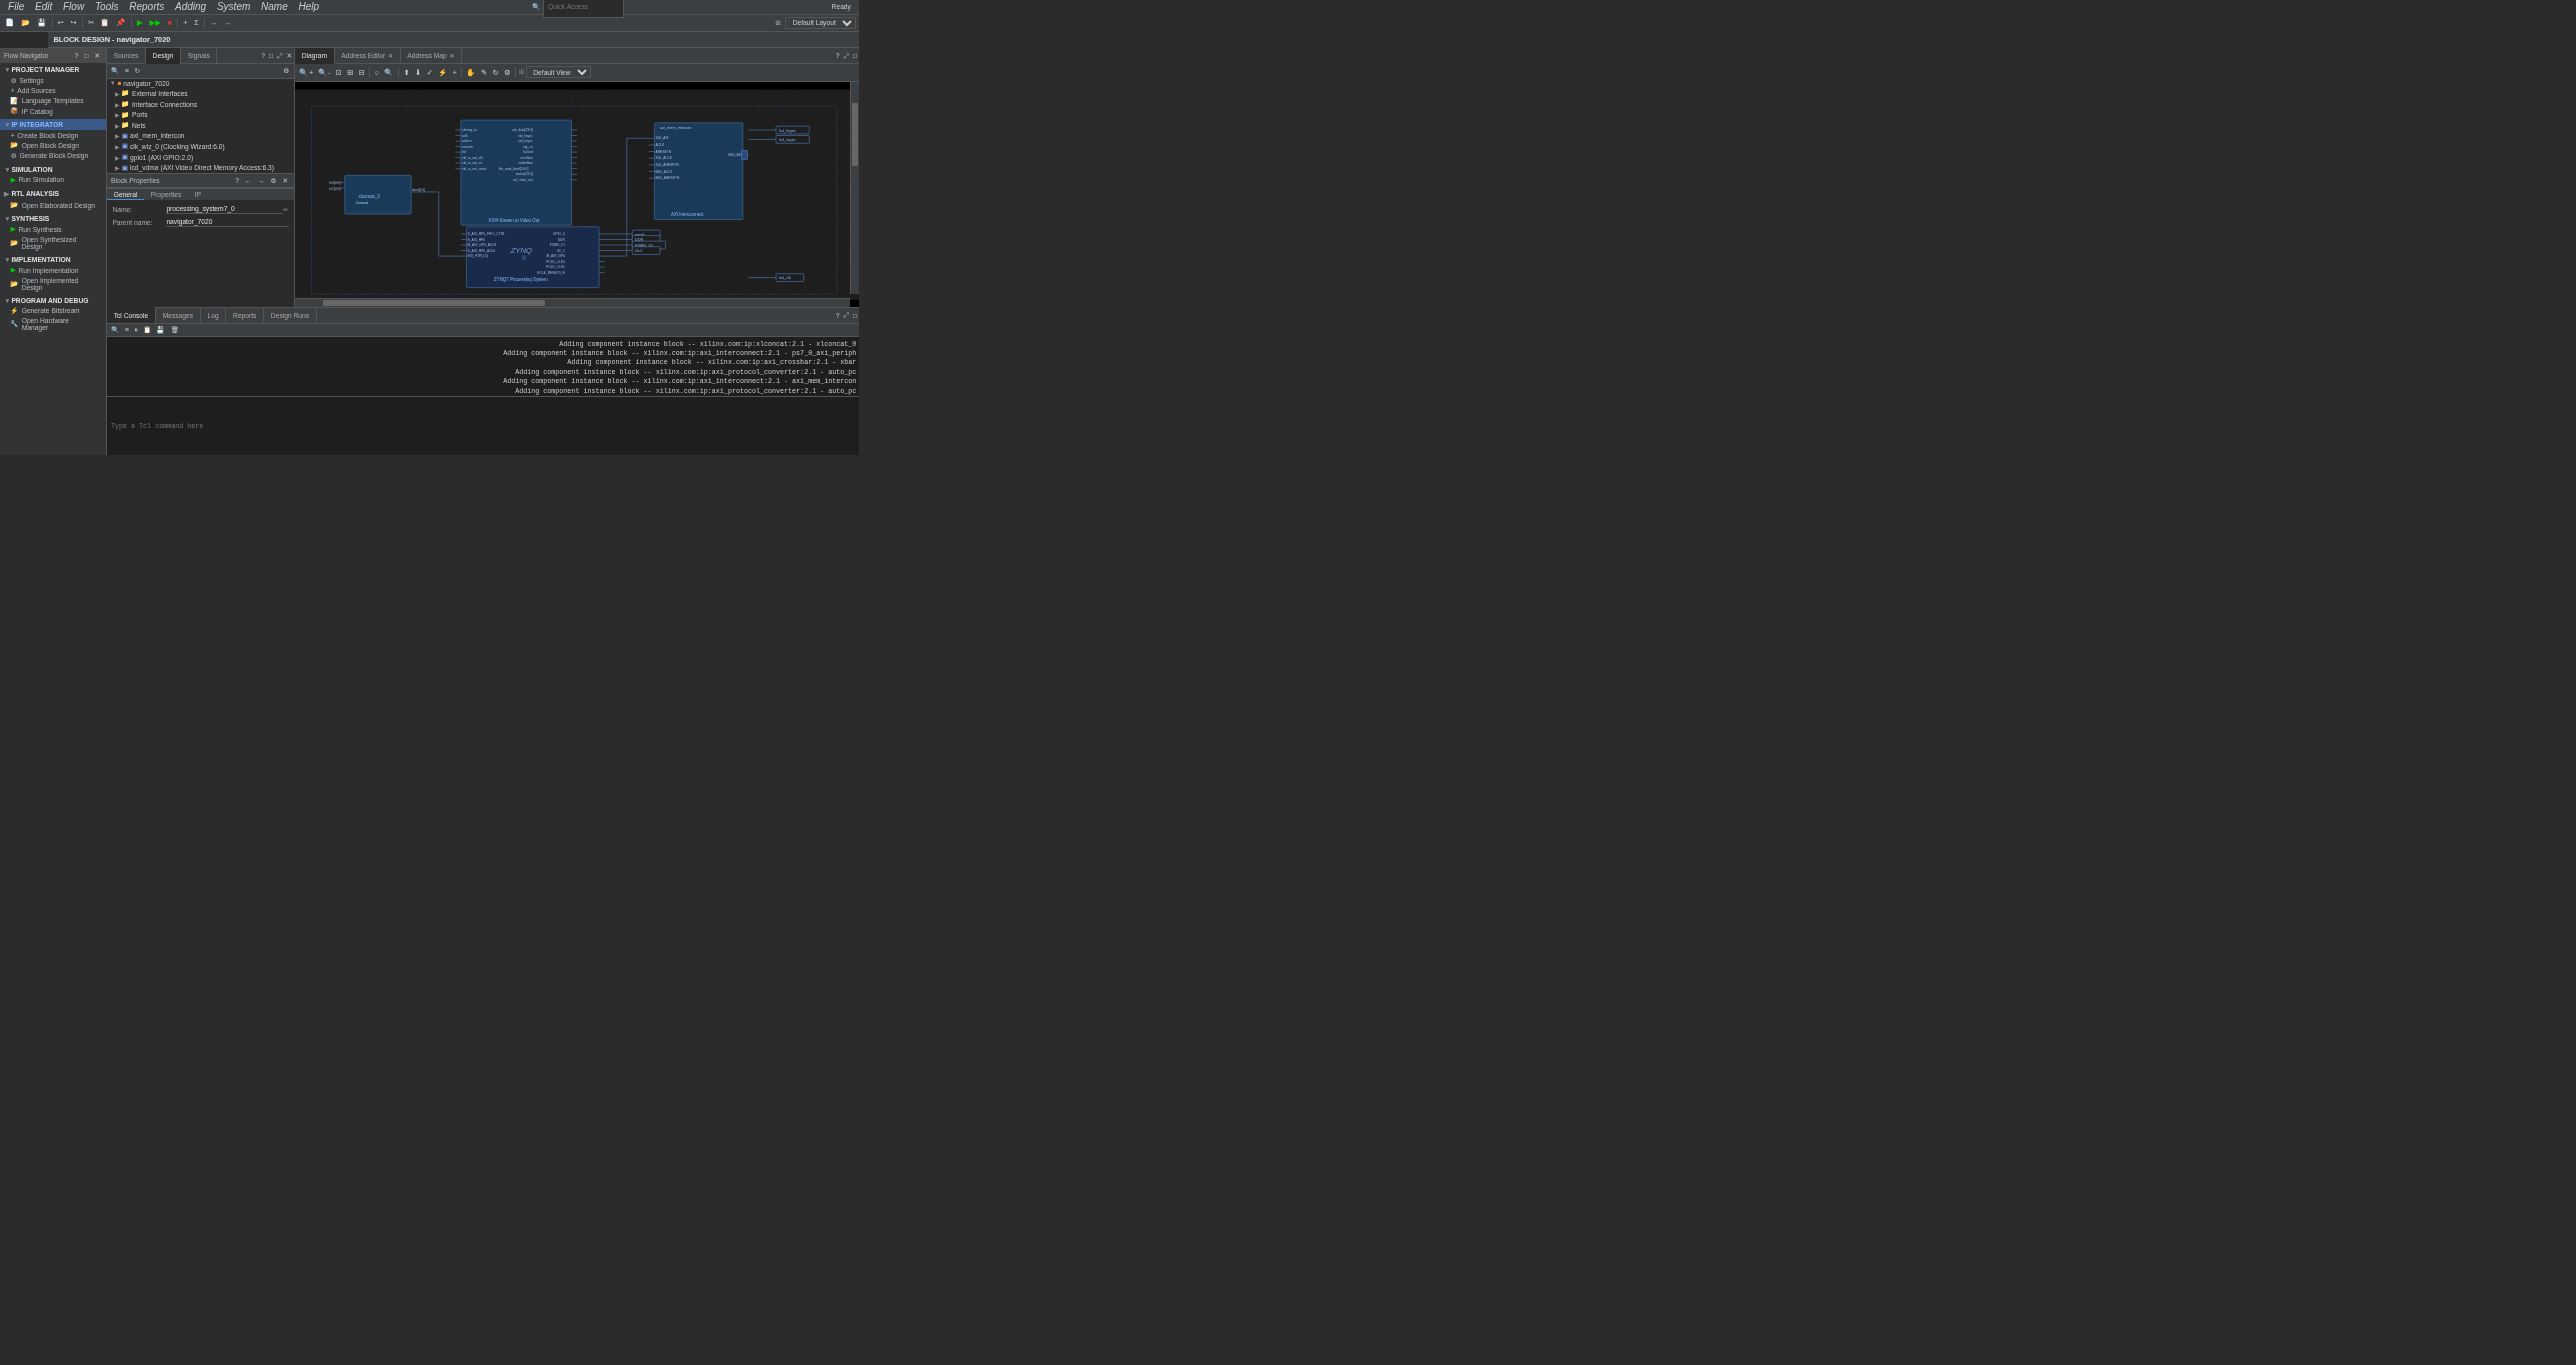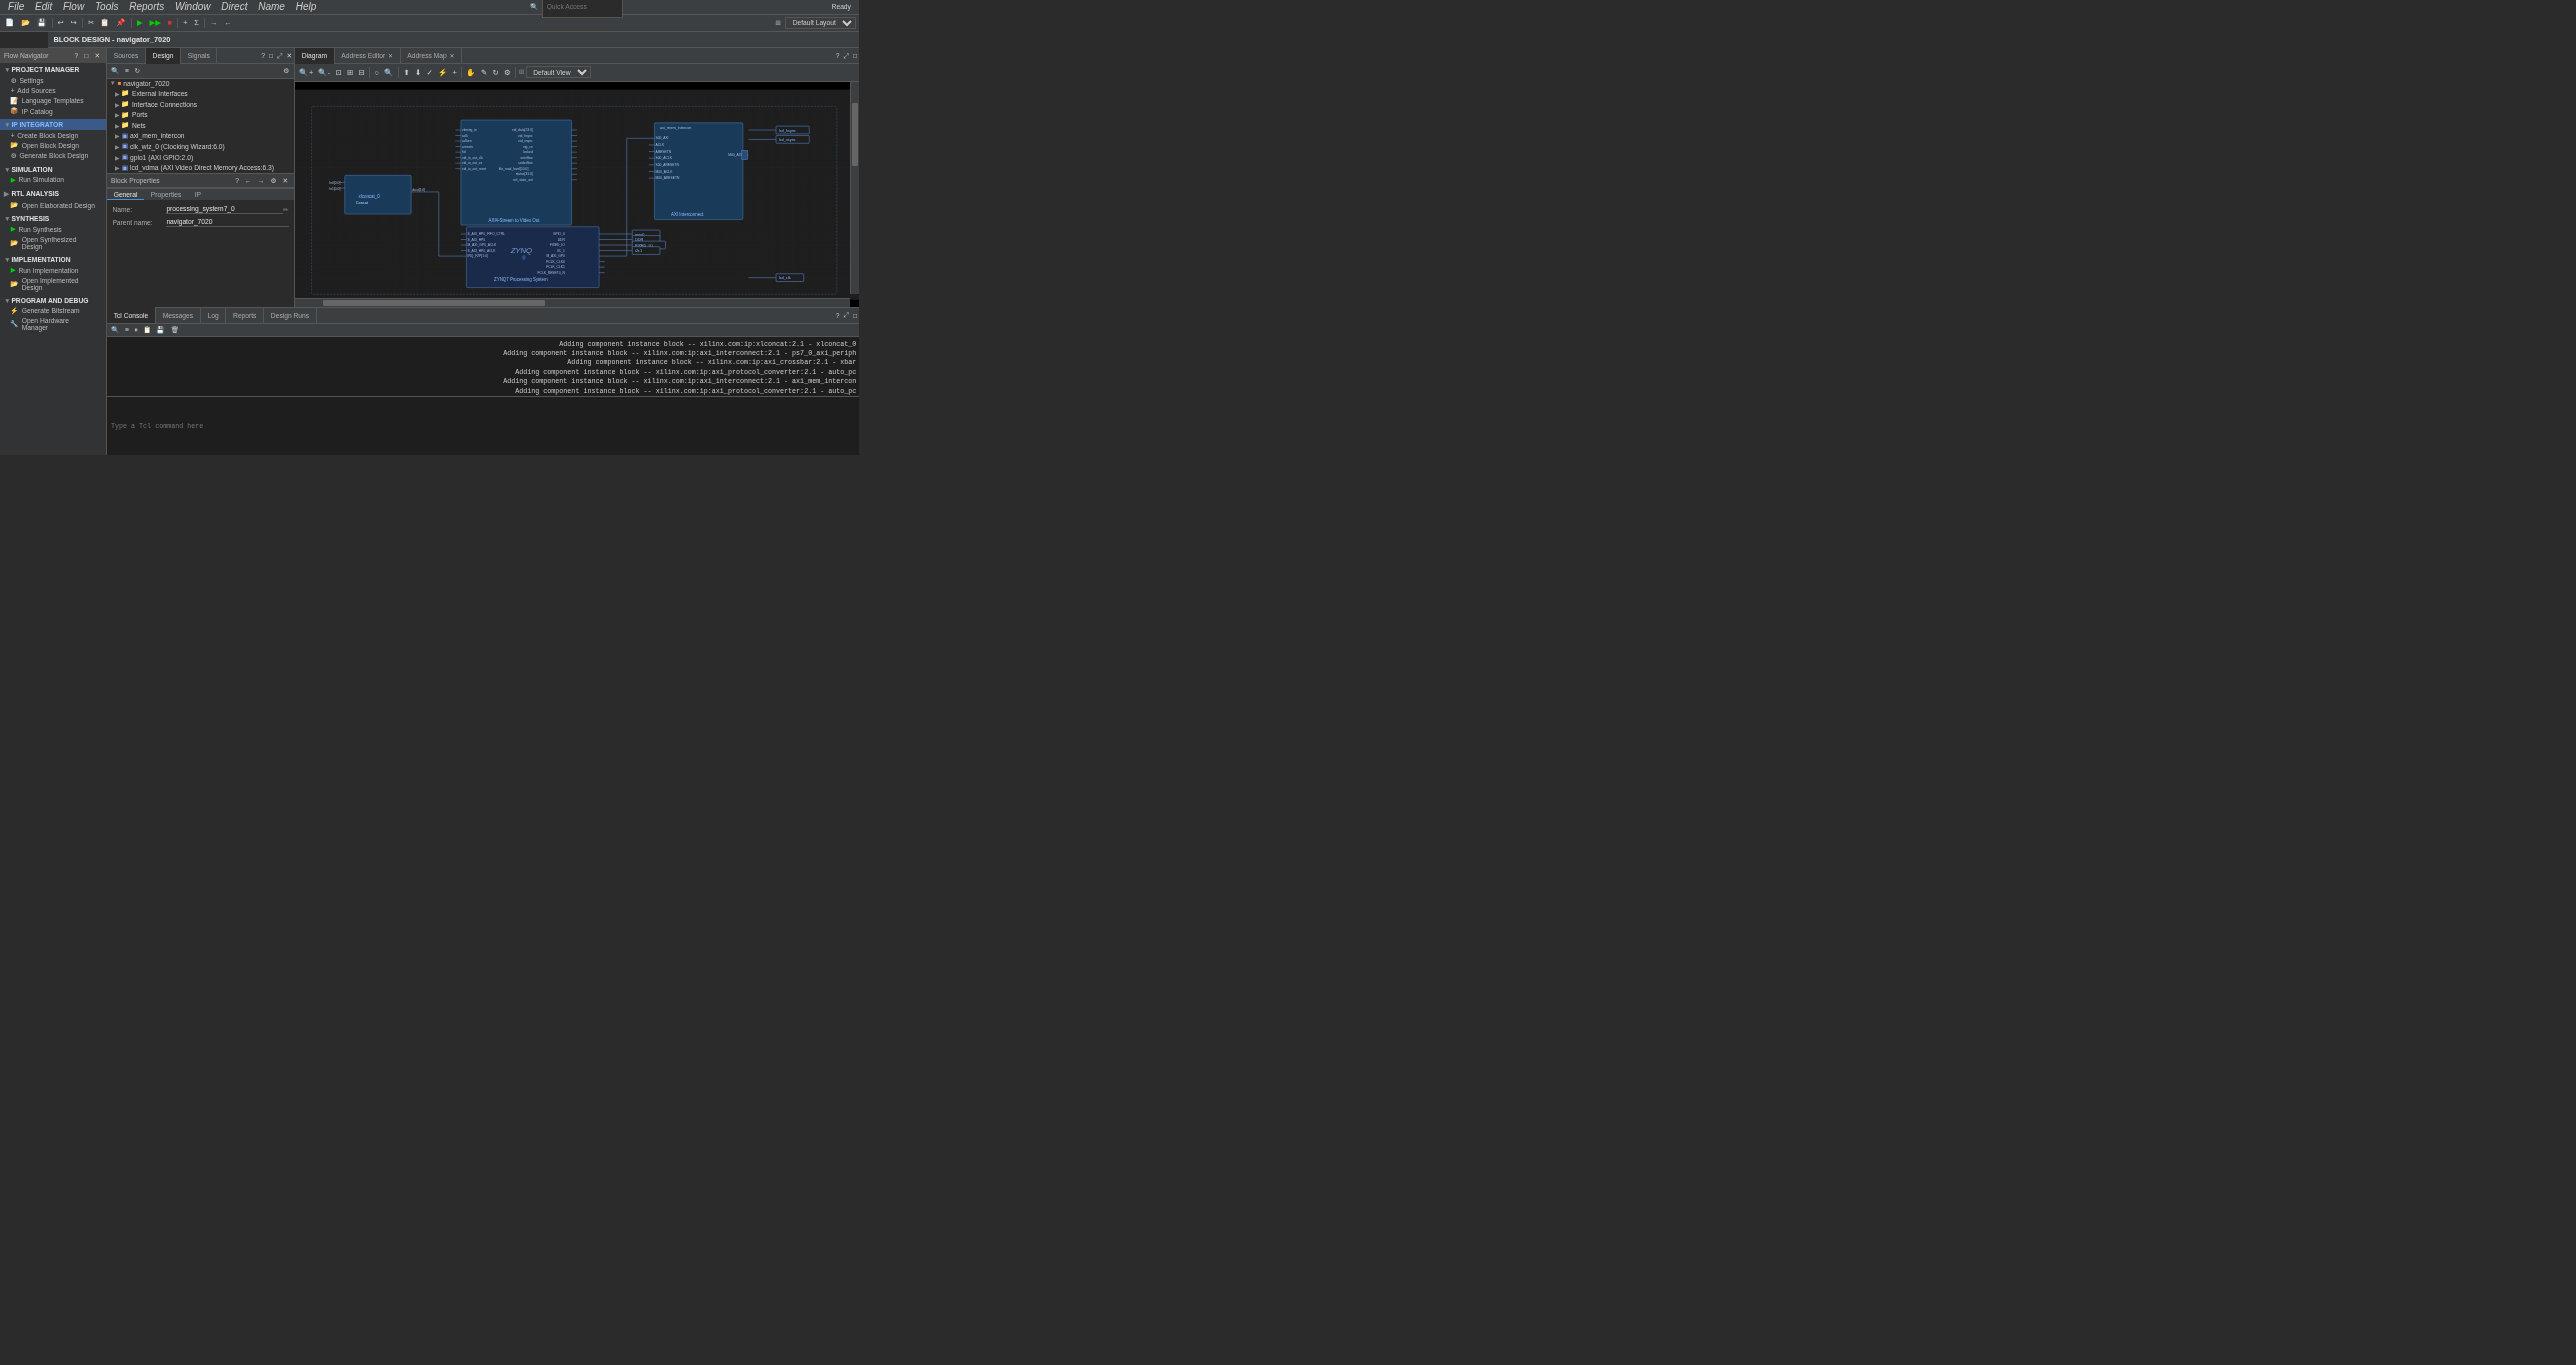--- a/index.html
+++ b/index.html
@@ -103,22 +103,22 @@
   </style>
 </head>
 <body>
 
 <div id="menu-bar">
   <span class="menu-item">File</span>
   <span class="menu-item">Edit</span>
   <span class="menu-item">Flow</span>
   <span class="menu-item">Tools</span>
   <span class="menu-item">Reports</span>
-  <span class="menu-item">Window</span>
-  <span class="menu-item">Direct</span>
+  <span class="menu-item">Adding</span>
+  <span class="menu-item">System</span>
   <span class="menu-item">Name</span>
   <span class="menu-item">Help</span>
   <span style="flex:1"></span>
   <span style="color:#888;font-size:6.7px;">🔍</span>
   <input class="quick-search" style="margin-left: 2.7px;" placeholder="Quick Access">
   <span style="flex:1"></span>
   <span style="color:#ccc;font-size:6.7px;padding-right:5.4px;">Ready</span>
 </div>
 
 <div id="toolbar">

